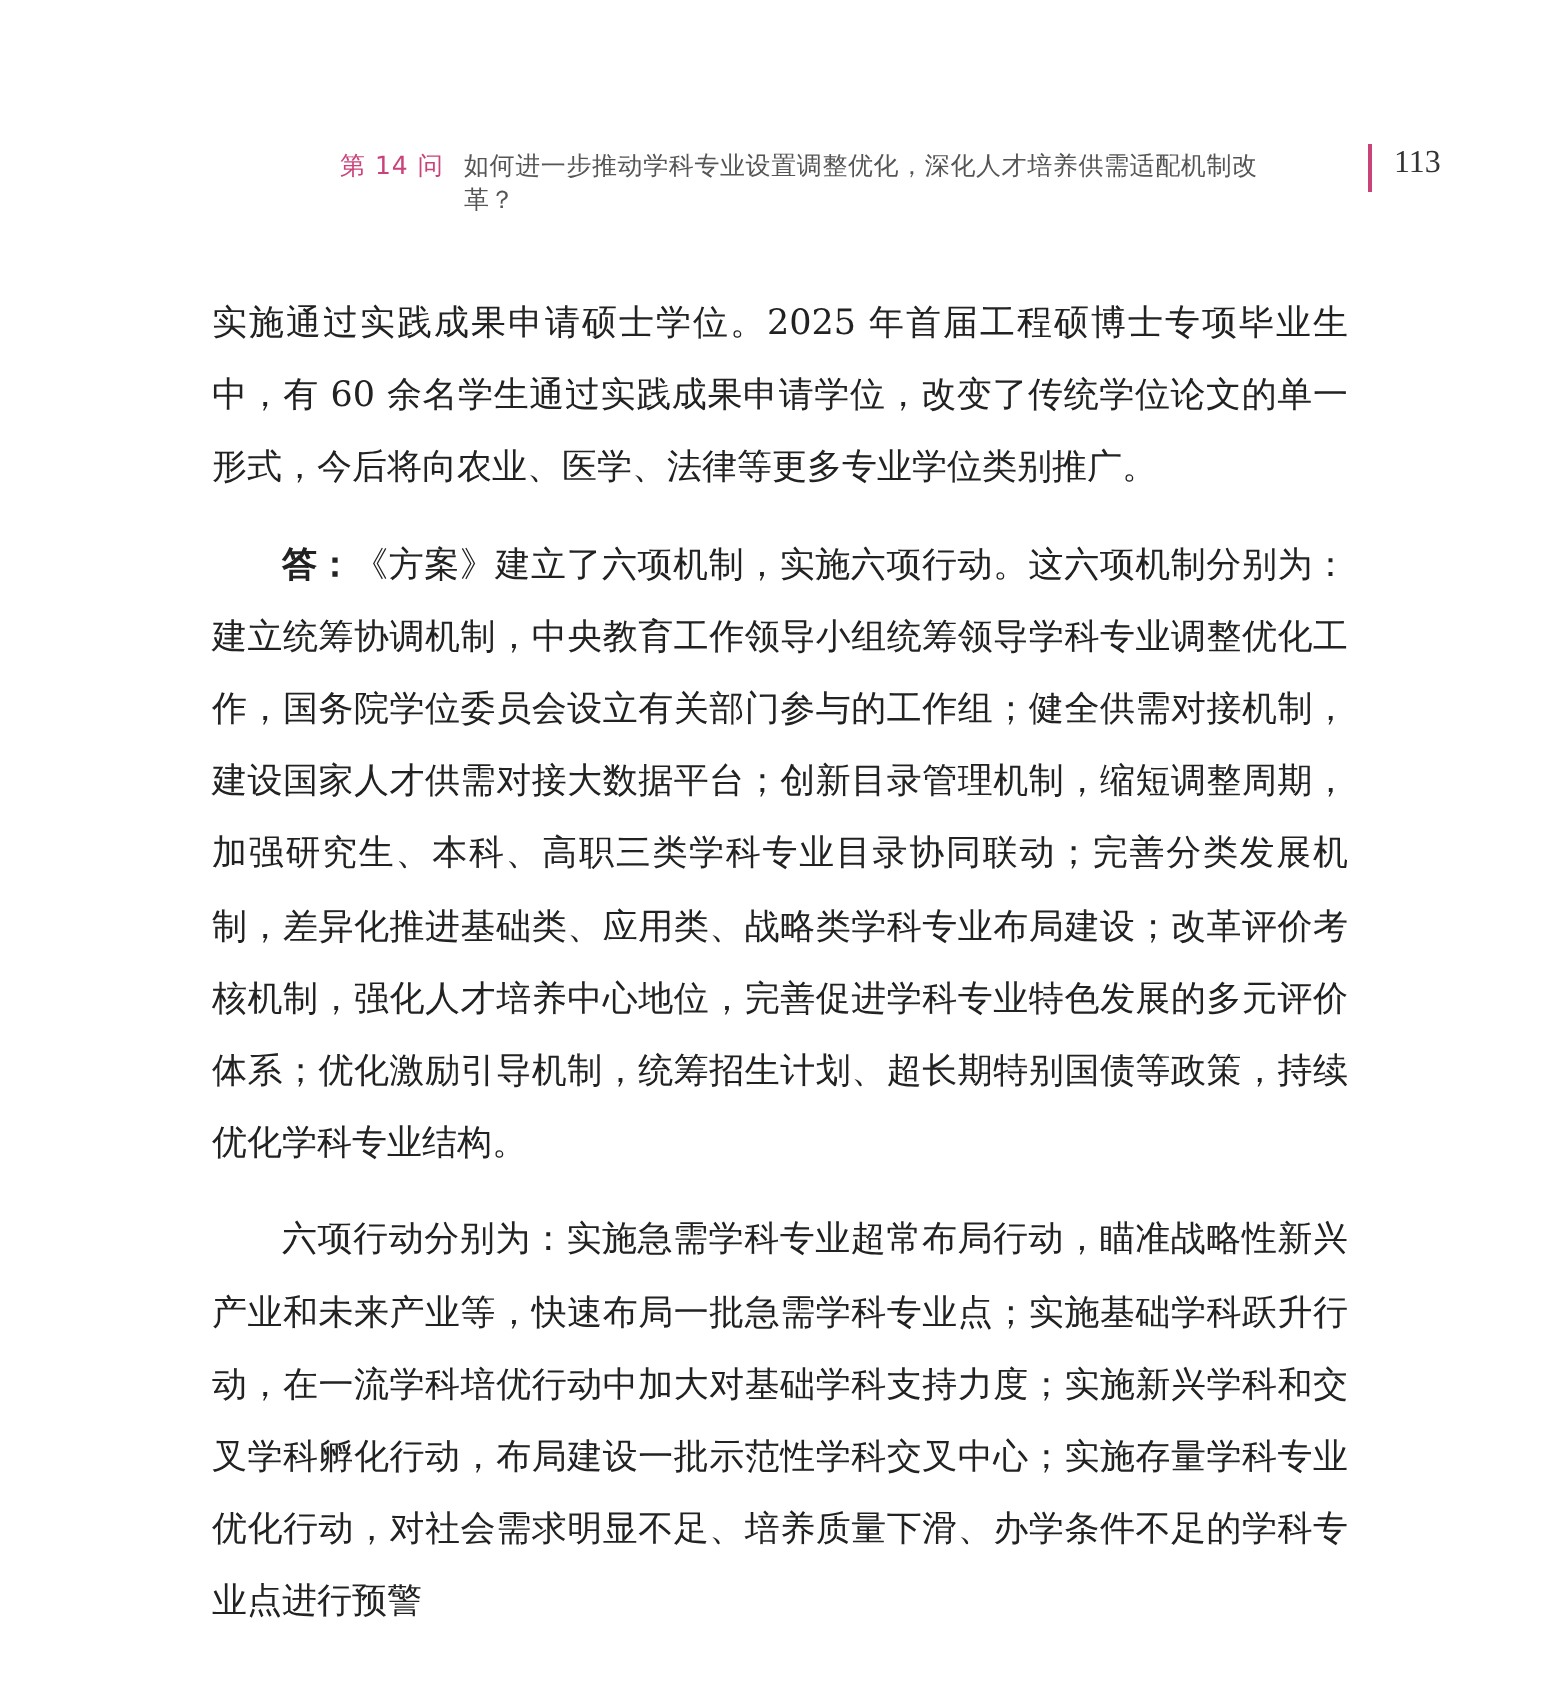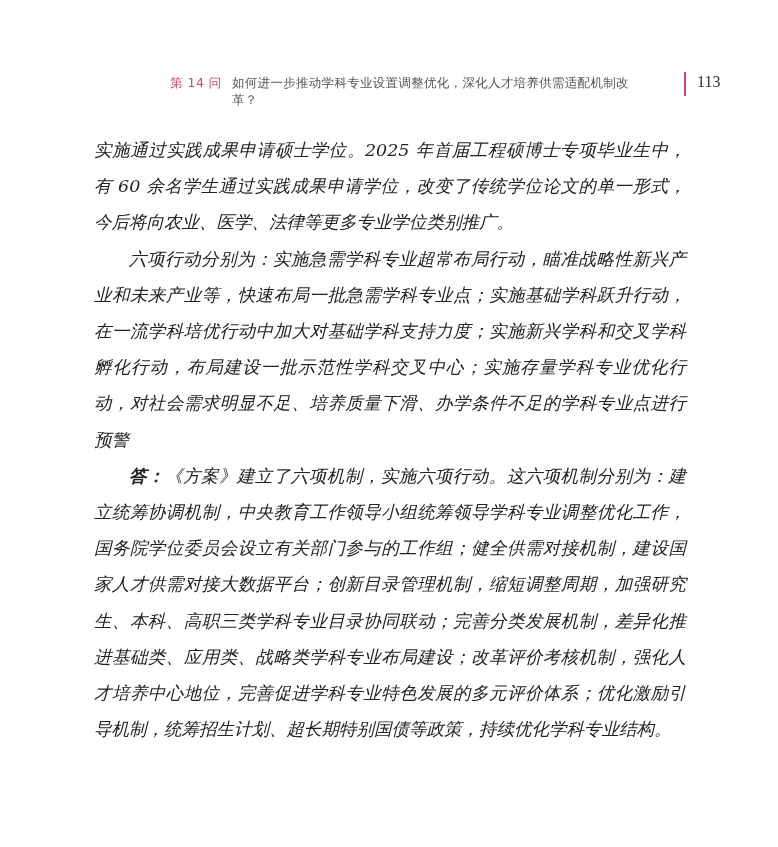--- a/index.html
+++ b/index.html
@@ -23,32 +23,32 @@
   .hdr-page {
     position: absolute; left: 697px; top: 1px;
     font-family: "Liberation Serif", serif; font-size: 16px; color: #333; text-align: right;
   }
   .content {
     position: absolute; left: 94px; top: 132px; width: 592px;
     font-family: "DejaVu Serif", serif; font-size: 17.5px; color: #222;
     line-height: 36.2px;
     text-align: justify;
   }
-  .content p { margin: 0; font-style: italic; }
+  .content p { margin: 12px; }
   .indent { text-indent: 35px; }
   .q { font-weight: bold; }
   .lbl { font-weight: bold; }
 </style>
 </head>
 <body>
 
 <div class="header">
   <span class="hdr-chapter">第 14 问</span>
   <span class="hdr-title">如何进一步推动学科专业设置调整优化，深化人才培养供需适配机制改革？</span>
   <span class="hdr-divider"></span>
   <span class="hdr-page">113</span>
 </div>
 
 <div class="content">
   <p>实施通过实践成果申请硕士学位。2025 年首届工程硕博士专项毕业生中，有 60 余名学生通过实践成果申请学位，改变了传统学位论文的单一形式，今后将向农业、医学、法律等更多专业学位类别推广。</p>
+  <p class="indent"><span class="lbl">答：</span><span>《方案》建立了六项机制，实施六项行动。这六项机制分别为：建立统筹协调机制，中央教育工作领导小组统筹领导学科专业调整优化工作，国务院学位委员会设立有关部门参与的工作组；健全供需对接机制，建设国家人才供需对接大数据平台；创新目录管理机制，缩短调整周期，加强研究生、本科、高职三类学科专业目录协同联动；完善分类发展机制，差异化推进基础类、应用类、战略类学科专业布局建设；改革评价考核机制，强化人才培养中心地位，完善促进学科专业特色发展的多元评价体系；优化激励引导机制，统筹招生计划、超长期特别国债等政策，持续优化学科专业结构。</span></p>
   <p class="indent">六项行动分别为：实施急需学科专业超常布局行动，瞄准战略性新兴产业和未来产业等，快速布局一批急需学科专业点；实施基础学科跃升行动，在一流学科培优行动中加大对基础学科支持力度；实施新兴学科和交叉学科孵化行动，布局建设一批示范性学科交叉中心；实施存量学科专业优化行动，对社会需求明显不足、培养质量下滑、办学条件不足的学科专业点进行预警</p>
-  <p class="indent"><span class="lbl">答：</span><span>《方案》建立了六项机制，实施六项行动。这六项机制分别为：建立统筹协调机制，中央教育工作领导小组统筹领导学科专业调整优化工作，国务院学位委员会设立有关部门参与的工作组；健全供需对接机制，建设国家人才供需对接大数据平台；创新目录管理机制，缩短调整周期，加强研究生、本科、高职三类学科专业目录协同联动；完善分类发展机制，差异化推进基础类、应用类、战略类学科专业布局建设；改革评价考核机制，强化人才培养中心地位，完善促进学科专业特色发展的多元评价体系；优化激励引导机制，统筹招生计划、超长期特别国债等政策，持续优化学科专业结构。</span></p>
 </div>
 
 </body></html>

